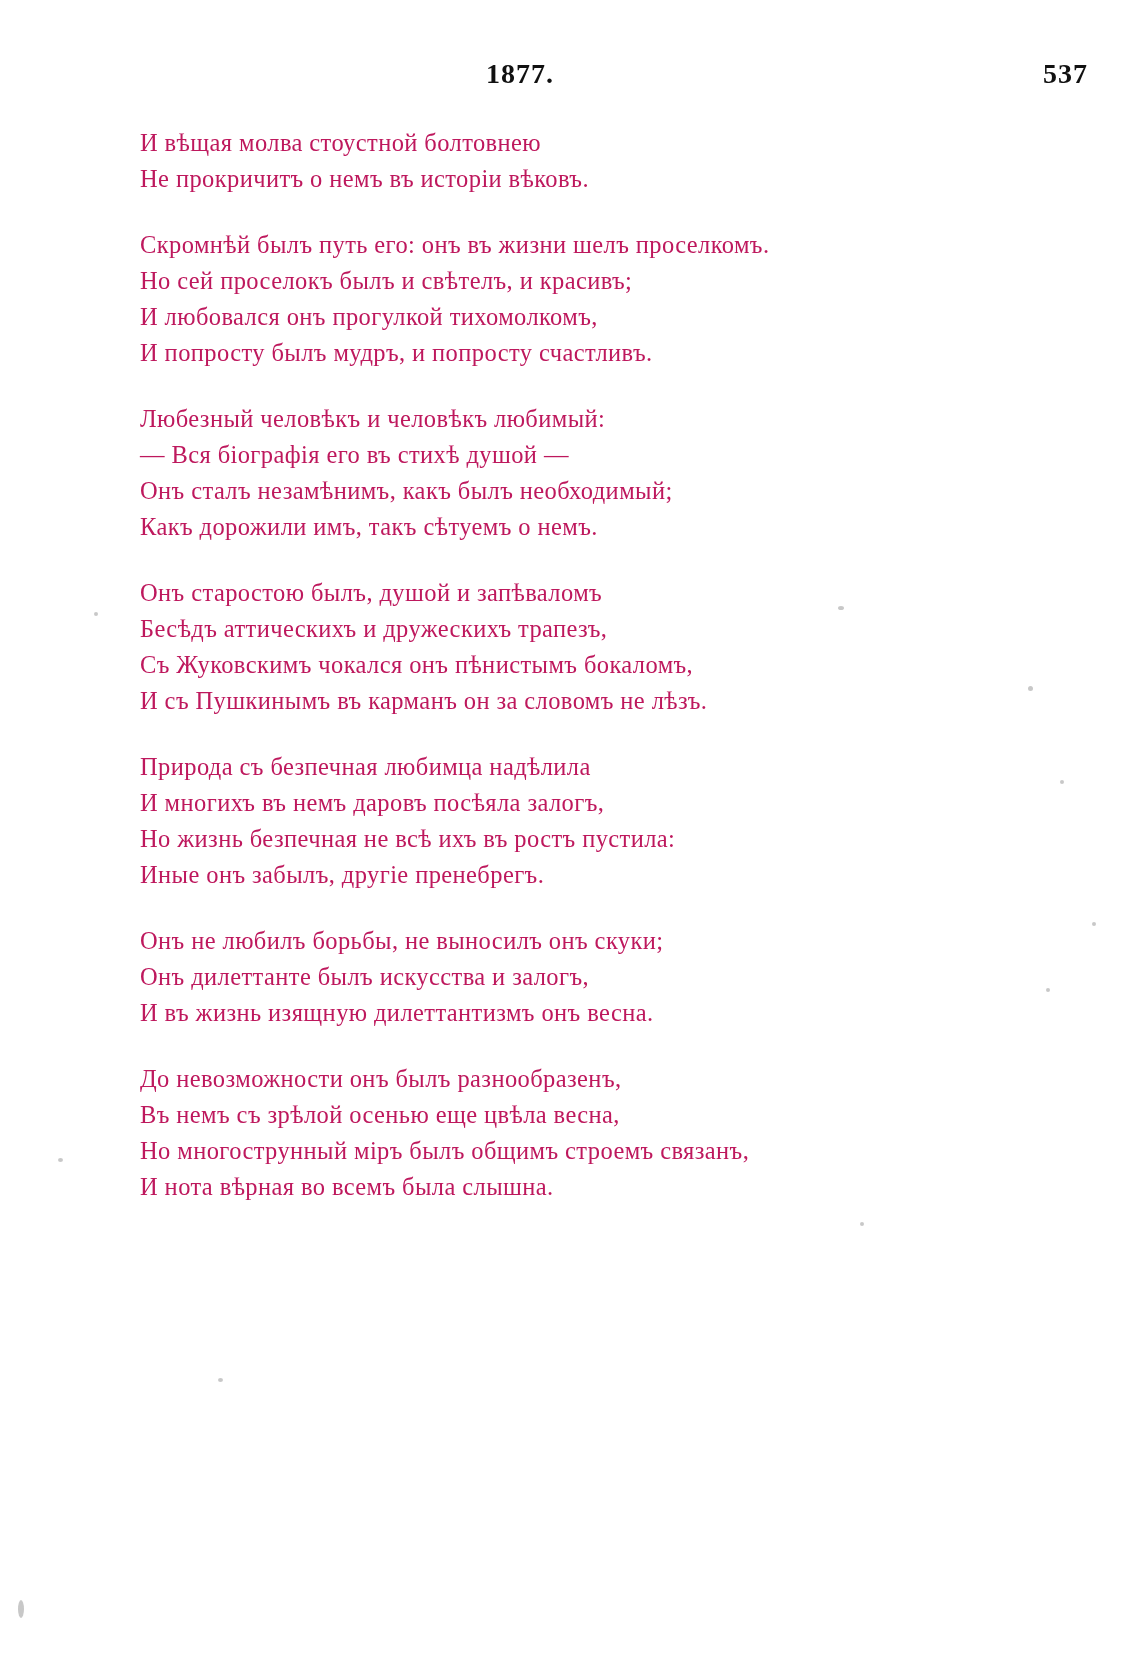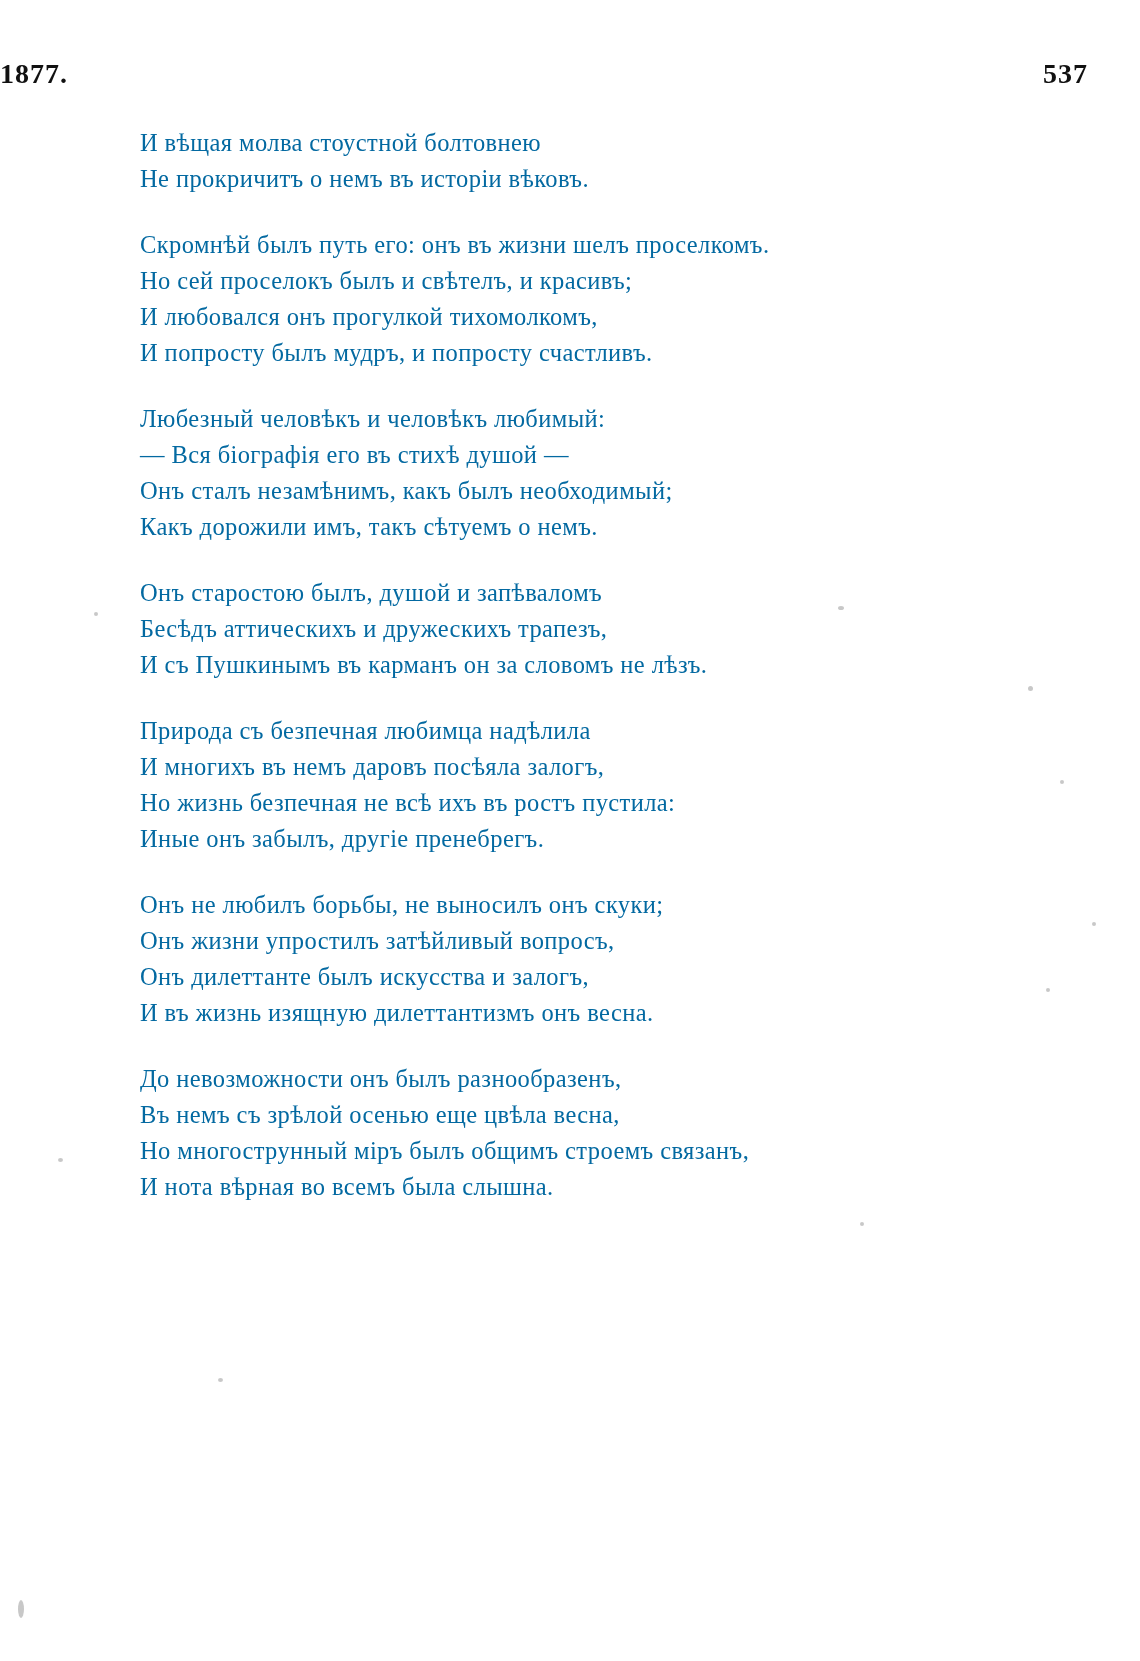--- a/index.html
+++ b/index.html
@@ -26,21 +26,21 @@
     position: absolute;
     top: 58px;
     left: 0;
     width: 1140px;
     height: 40px;
   }
   .header-center {
     position: absolute;
     left: 0;
     width: 1040px;
-    text-align: left;
+    text-align: center;
     font-size: 28px;
     font-weight: bold;
     letter-spacing: 1px;
     font-family: "Liberation Serif", "DejaVu Serif", serif;
   }
   .header-page-number {
     position: absolute;
     right: 52px;
     top: 0;
     font-size: 28px;
@@ -55,21 +55,21 @@
     width: 880px;
   }
   .stanza {
     margin-bottom: 30px;
   }
   .line {
     font-size: 24.5px;
     line-height: 36px;
     white-space: pre;
     letter-spacing: 0.4px;
-    color: #0369a1;
+    color: #be185d;
   }
   
   .speck {
     position: absolute;
     background: #9a9a9a;
     border-radius: 50%;
     opacity: 0.55;
   }
 </style>
 </head>
@@ -95,31 +95,31 @@
       </div>
       <div class="stanza">
         <div class="line">Любезный человѣкъ и человѣкъ любимый:</div>
         <div class="line">— Вся біографія его въ стихѣ душой —</div>
         <div class="line">Онъ сталъ незамѣнимъ, какъ былъ необходимый;</div>
         <div class="line">Какъ дорожили имъ, такъ сѣтуемъ о немъ.</div>
       </div>
       <div class="stanza">
         <div class="line">Онъ старостою былъ, душой и запѣваломъ</div>
         <div class="line">Бесѣдъ аттическихъ и дружескихъ трапезъ,</div>
+        <div class="line">Съ Жуковскимъ чокался онъ пѣнистымъ бокаломъ,</div>
         <div class="line">И съ Пушкинымъ въ карманъ он за словомъ не лѣзъ.</div>
       </div>
       <div class="stanza">
         <div class="line">Природа съ безпечная любимца надѣлила</div>
         <div class="line">И многихъ въ немъ даровъ посѣяла залогъ,</div>
         <div class="line">Но жизнь безпечная не всѣ ихъ въ ростъ пустила:</div>
         <div class="line">Иные онъ забылъ, другіе пренебрегъ.</div>
       </div>
       <div class="stanza">
         <div class="line">Онъ не любилъ борьбы, не выносилъ онъ скуки;</div>
-        <div class="line">Онъ жизни упростилъ затѣйливый вопросъ,</div>
         <div class="line">Онъ дилеттанте былъ искусства и залогъ,</div>
         <div class="line">И въ жизнь изящную дилеттантизмъ онъ весна.</div>
       </div>
       <div class="stanza">
         <div class="line">До невозможности онъ былъ разнообразенъ,</div>
         <div class="line">Въ немъ съ зрѣлой осенью еще цвѣла весна,</div>
         <div class="line">Но многострунный міръ былъ общимъ строемъ связанъ,</div>
         <div class="line">И нота вѣрная во всемъ была слышна.</div>
       </div>
     </div>

